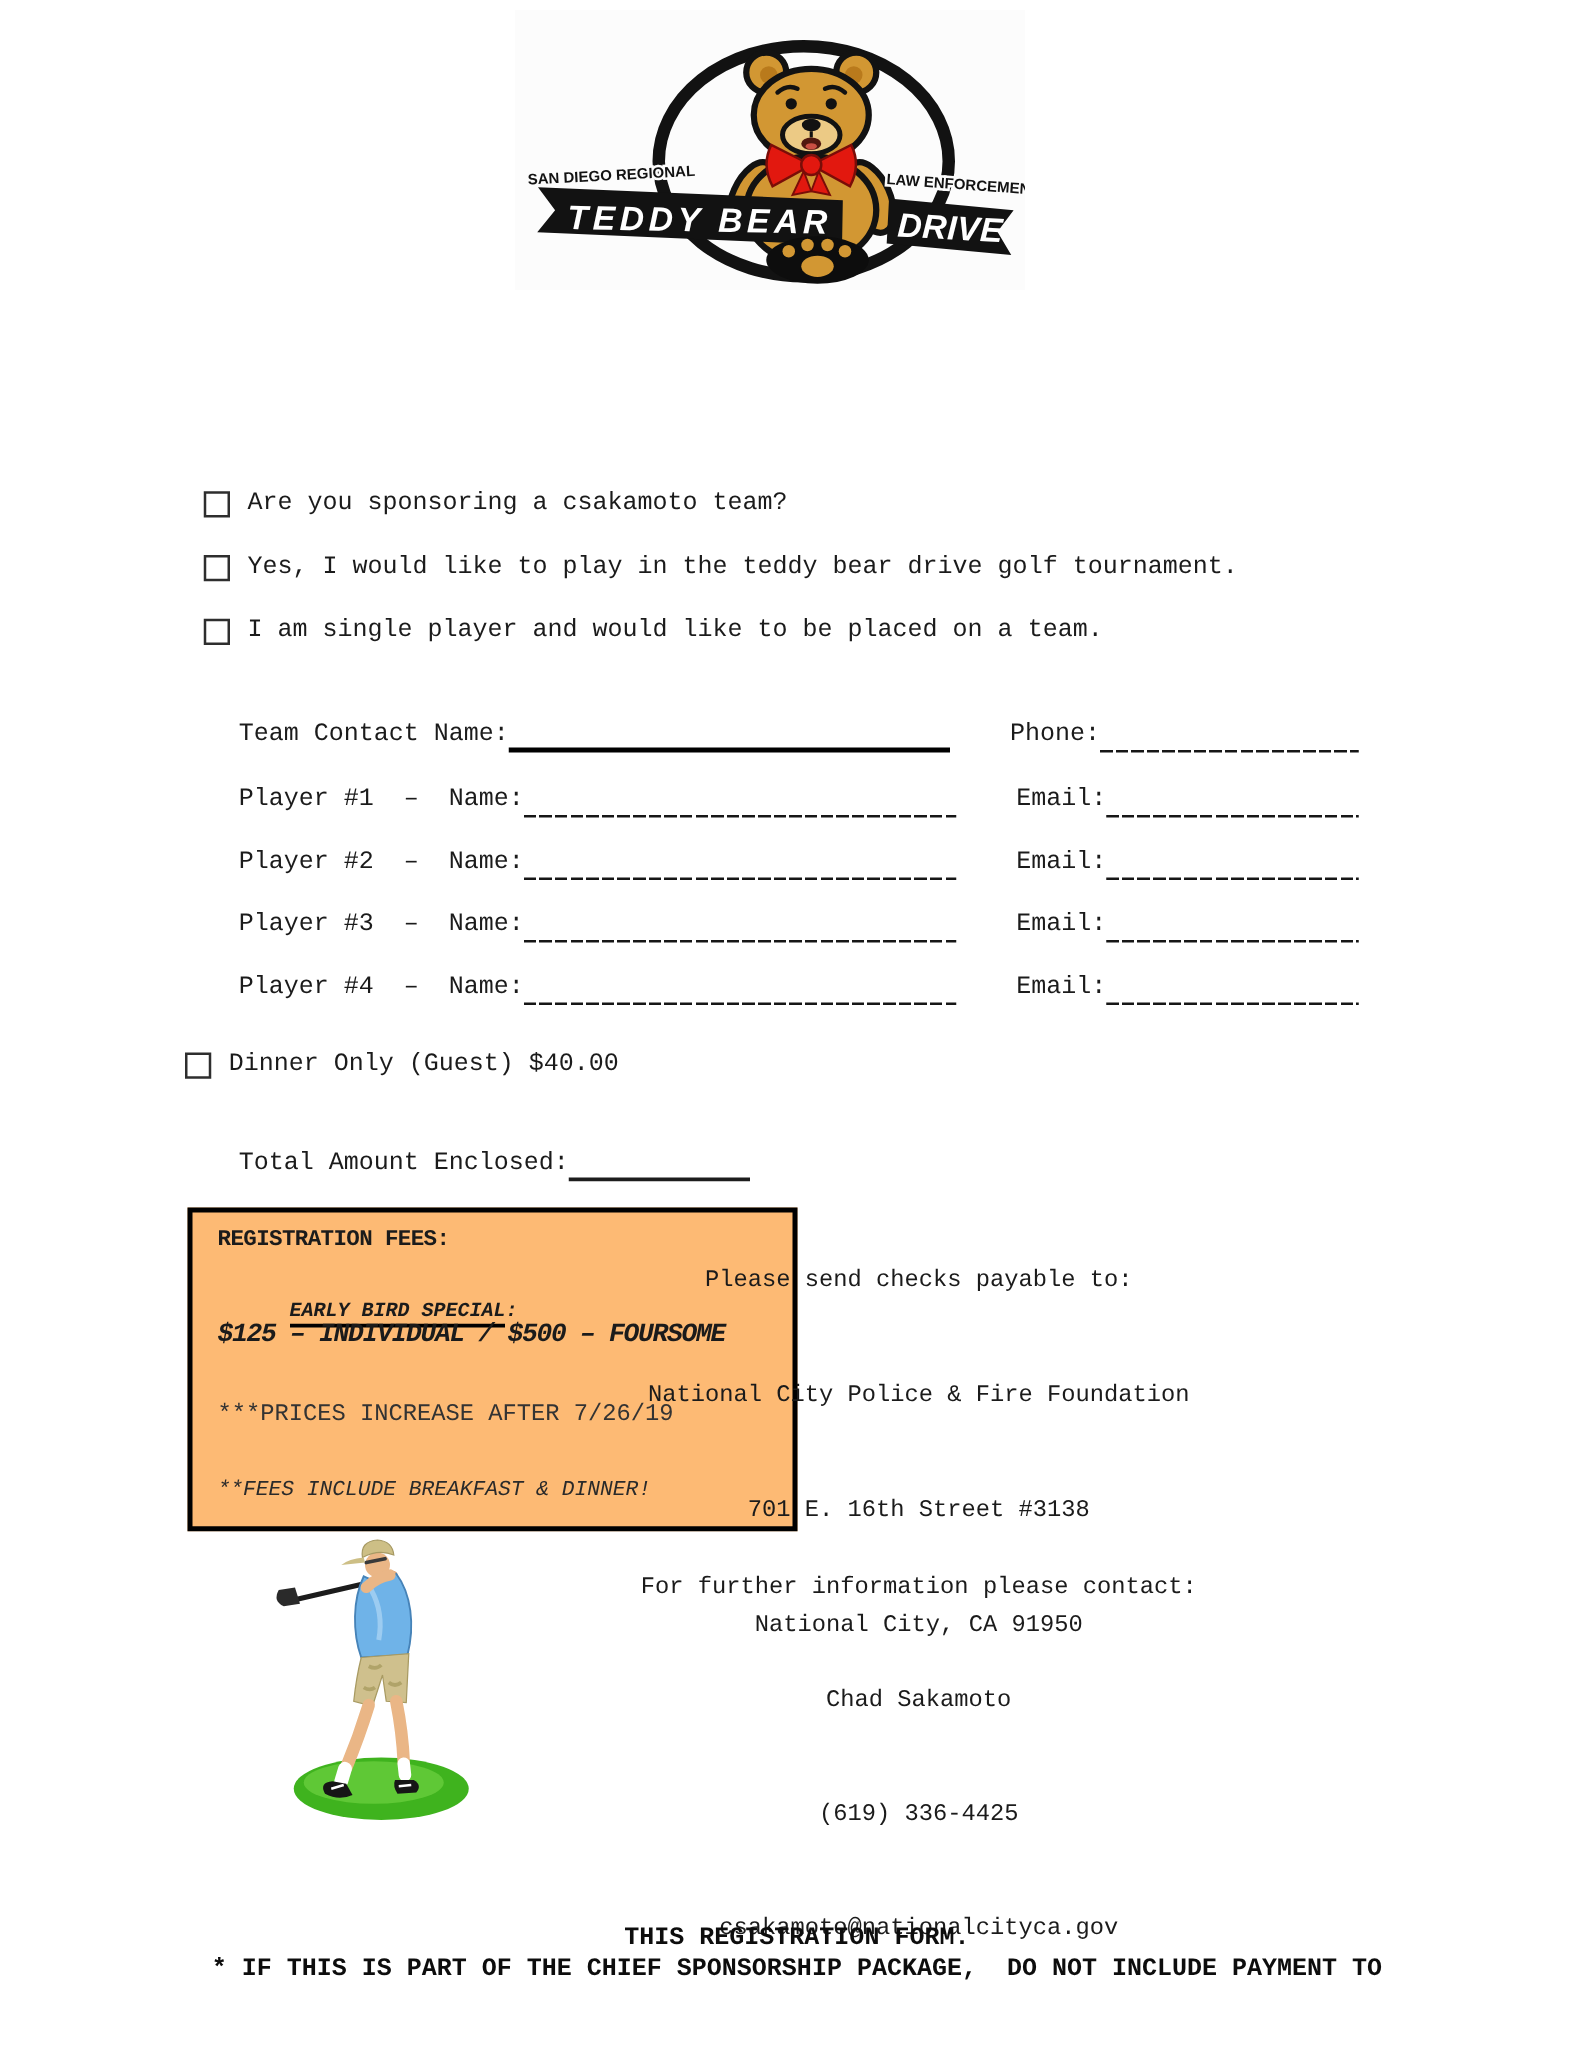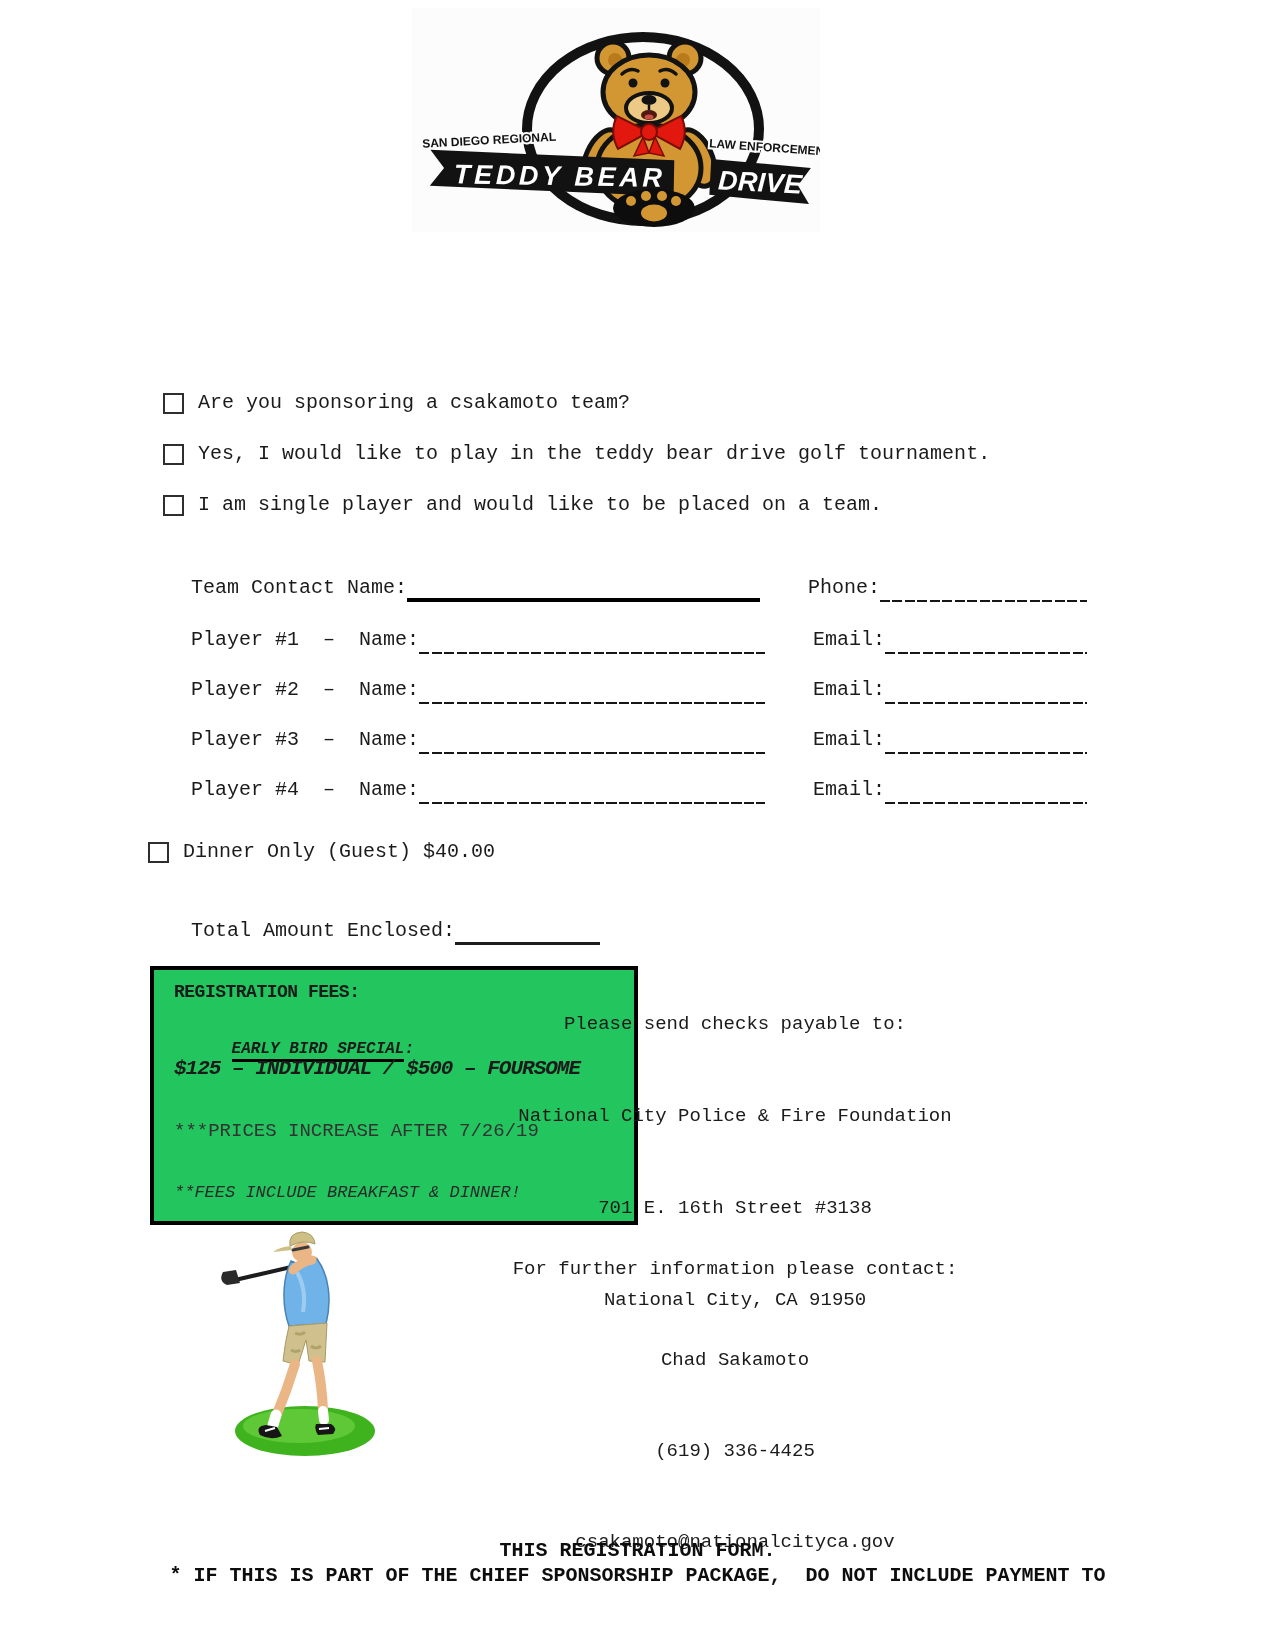--- a/index.html
+++ b/index.html
@@ -23,21 +23,21 @@
   .fld{height:27px; flex:0 0 auto;}
   .fld.dash{
     background-image:repeating-linear-gradient(90deg,#161616 0 10px,rgba(0,0,0,0) 10px 12.5px);
     background-repeat:no-repeat; background-position:left bottom; background-size:100% 2px;
   }
   .fld.solid{border-bottom:4px solid #000; height:23px;}
   .fld.solidthin{border-bottom:3px solid #1d1d1d; height:24px;}
   .grow{flex:1 1 auto;}
   .feesbox{
     position:absolute; left:150px; top:966px; width:488px; height:259px;
-    border:4px solid #000; box-sizing:border-box; background:#22c55e;
+    border:4px solid #000; box-sizing:border-box; background:#fdba74;
   }
   .fees-heading{position:absolute; left:20px; top:12px; font-size:18px; font-weight:bold; letter-spacing:-0.5px; white-space:pre;}
   .fees-special{position:absolute; left:20px; top:52px; font-size:16px; font-weight:bold; font-style:italic; white-space:pre;}
   .fees-special .uline{border-bottom:3px solid #000; padding-bottom:1px;}
   .fees-prices{position:absolute; left:20px; top:87px; font-size:21px; font-weight:bold; font-style:italic; letter-spacing:-1px; white-space:pre;}
   .fees-note1{position:absolute; left:20px; top:150px; font-size:19px; color:#333; white-space:pre;}
   .fees-note2{position:absolute; left:20px; top:213px; font-size:17px; font-style:italic; color:#2a2a2a; white-space:pre;}
   .rightcol{position:absolute; left:400px; width:670px; text-align:center; font-size:19px; white-space:pre;}
   .rightcol div{line-height:48px;}
   .rightcol.info div{line-height:47px;}

